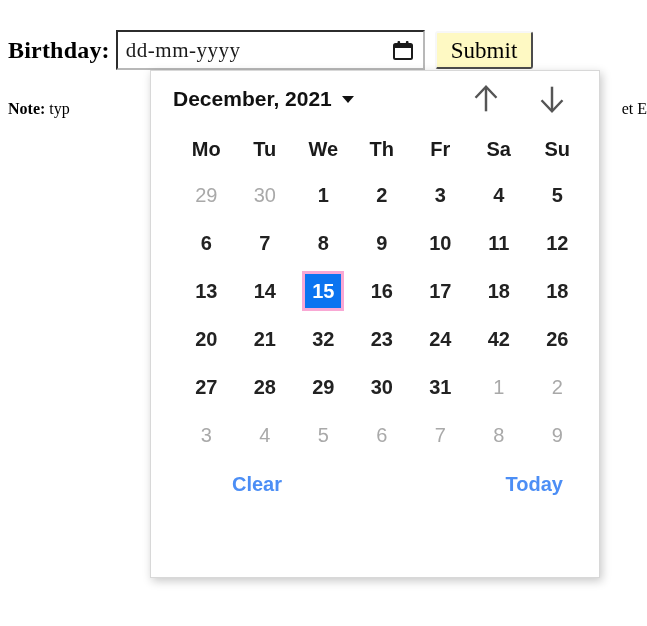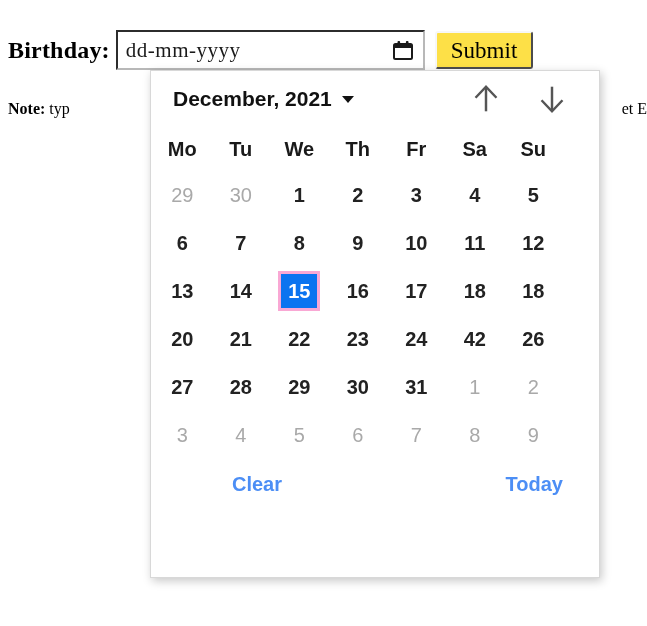--- a/index.html
+++ b/index.html
@@ -61,21 +61,21 @@
     margin-right: 2px;
   }
   .submit-button {
     margin-left: 10px;
     box-sizing: border-box;
     height: 38px;
     padding: 0 14px;
     font-family: "Liberation Serif", serif;
     font-size: 23px;
     color: #000000;
-    background: #fde047;
+    background: #fef9c3;
     border: 2px outset #dcdcdc;
     border-top-color: #f7f7f7;
     border-left-color: #f7f7f7;
     border-right-color: #a0a0a0;
     border-bottom-color: #a0a0a0;
     border-radius: 3px;
     cursor: pointer;
     line-height: 1;
   }
 
@@ -140,20 +140,21 @@
   }
   .dp-nav-btn {
     width: 30px;
     height: 32px;
     cursor: pointer;
     display: block;
   }
 
   .dp-grid {
     padding: 0 2px;
+    margin-left: 24px;
   }
   .dp-row {
     display: flex;
   }
   .dp-cell {
     width: 58.5px;
     height: 48px;
     display: flex;
     align-items: center;
     justify-content: center;
@@ -334,21 +335,21 @@
           </div>
         </div>
         <div class="dp-row">
           <div class="dp-cell dp-day">
             <span class="daybox">20</span>
           </div>
           <div class="dp-cell dp-day">
             <span class="daybox">21</span>
           </div>
           <div class="dp-cell dp-day">
-            <span class="daybox">22</span>
+            <span class="daybox">32</span>
           </div>
           <div class="dp-cell dp-day">
             <span class="daybox">23</span>
           </div>
           <div class="dp-cell dp-day">
             <span class="daybox">24</span>
           </div>
           <div class="dp-cell dp-day">
             <span class="daybox">42</span>
           </div>

